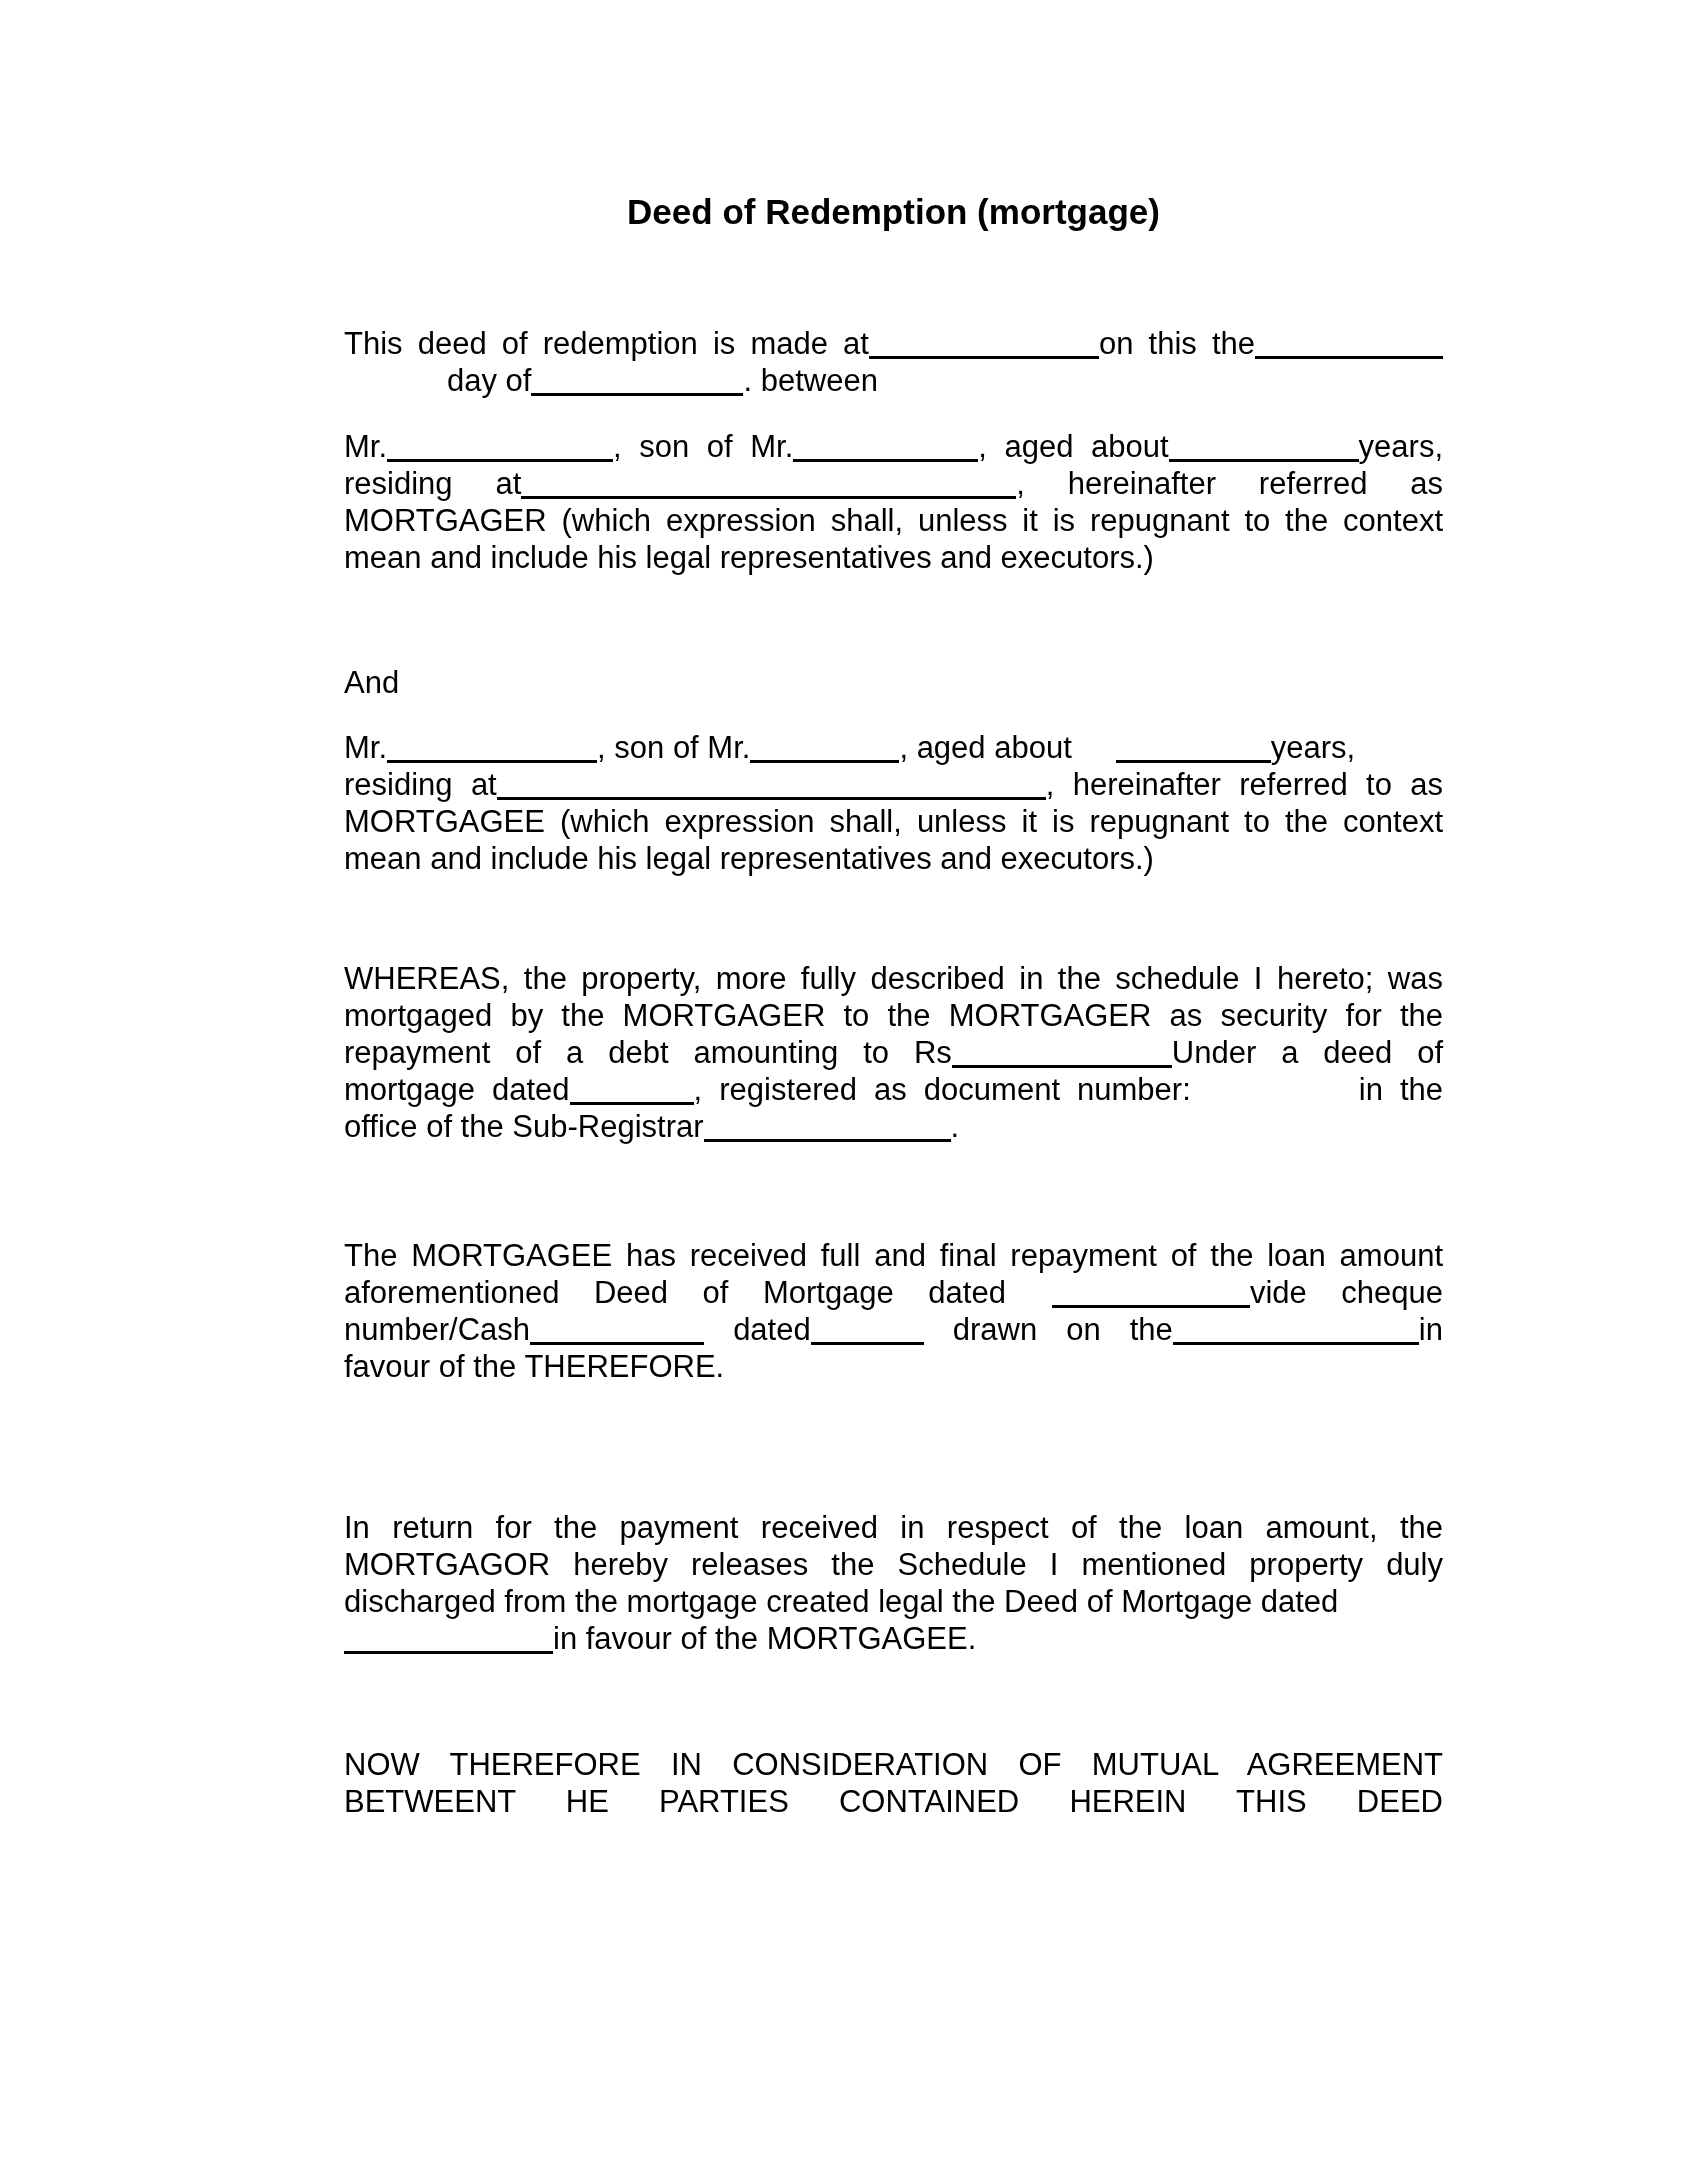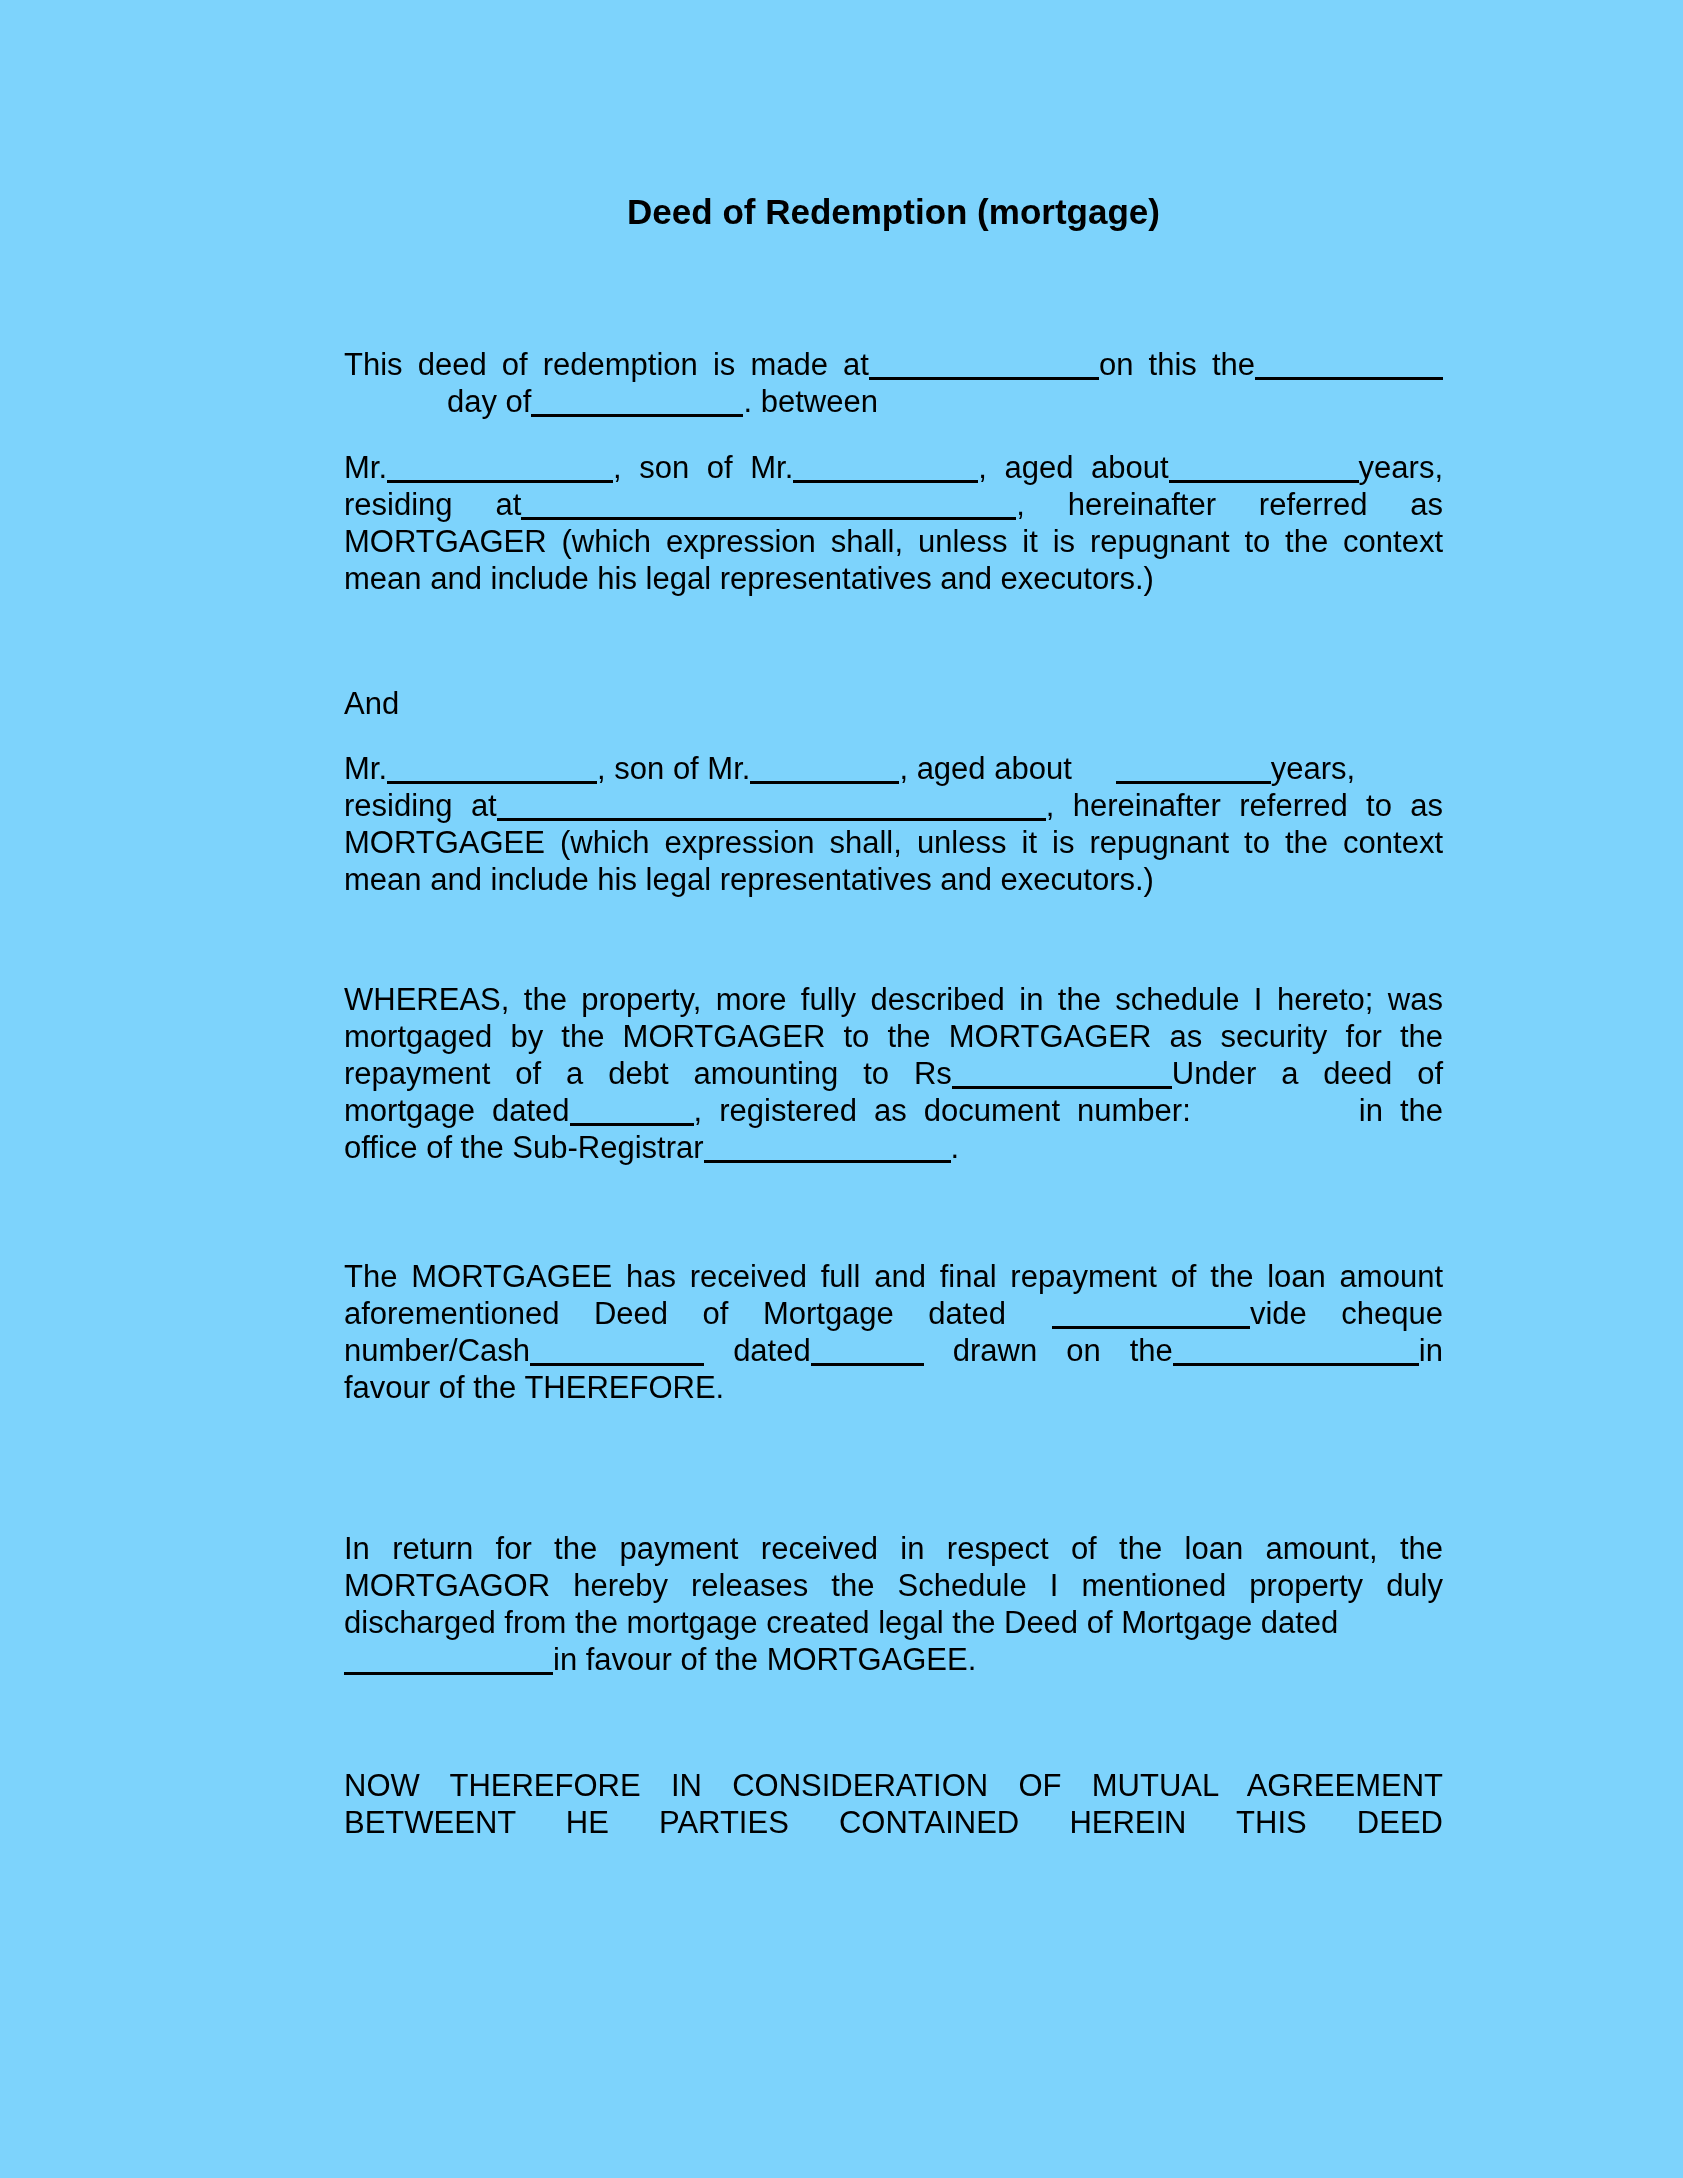--- a/index.html
+++ b/index.html
@@ -1,38 +1,37 @@
 <!DOCTYPE html>
 <html><head>
 <meta charset="utf-8">
 <style>
   html,body{margin:0;padding:0;background:#e8e8e8;}
   .page{
     position:relative;
     width:1683px;height:2178px;
-    background:#7dd3fc;
+    background:#ffffff;
     font-family:"Liberation Sans","DejaVu Sans",sans-serif;
     color:#000;
     overflow:hidden;
   }
   .doc-title{
     position:absolute;
     left:344px;width:1099px;
     text-align:center;
     font-weight:bold;
     font-size:35px;
     line-height:40px;
     white-space:nowrap;
   }
   .para{
     position:absolute;
     left:344px;width:1099px;
     font-size:31px;
     line-height:37px;
-    margin-top:21px;
   }
   .line{white-space:normal;}
   .line.just{
     text-align:justify;
     text-align-last:justify;
   }
   .blank{
     display:inline-block;
     height:10px;
     border-bottom:3px solid #000;

